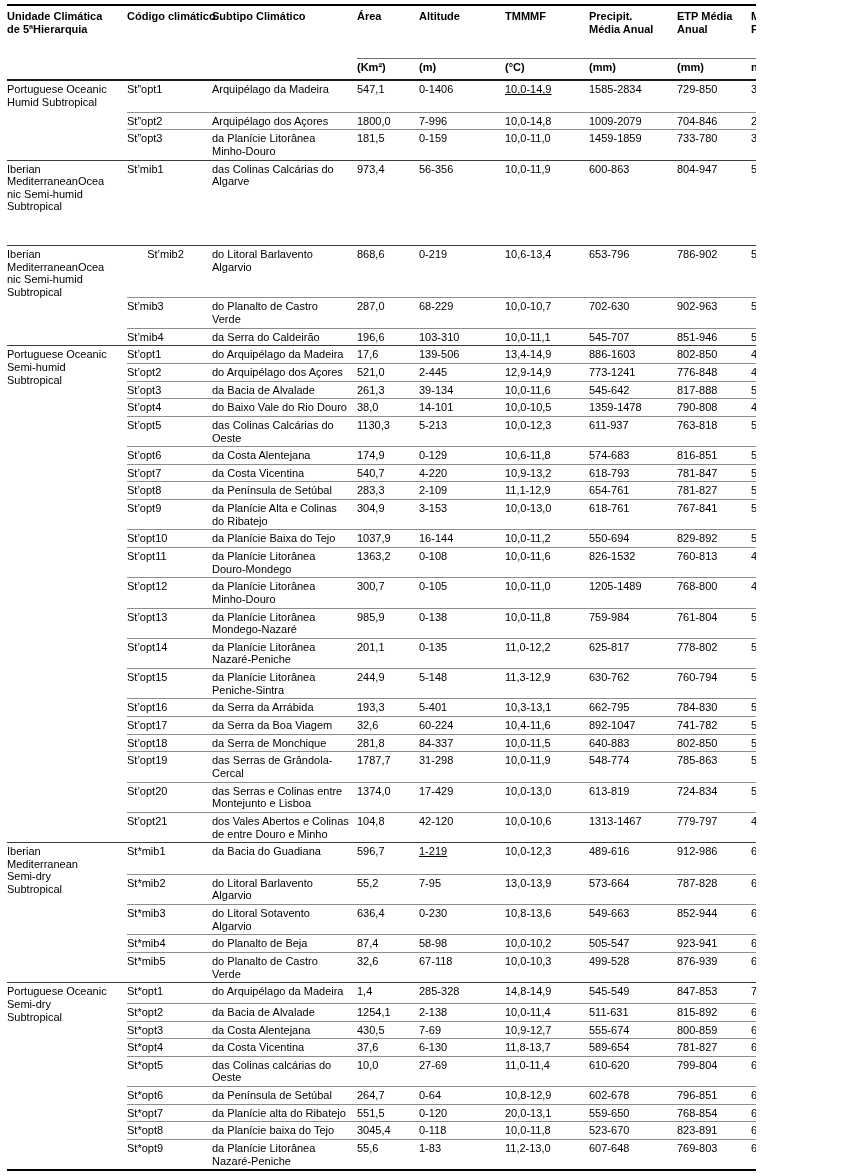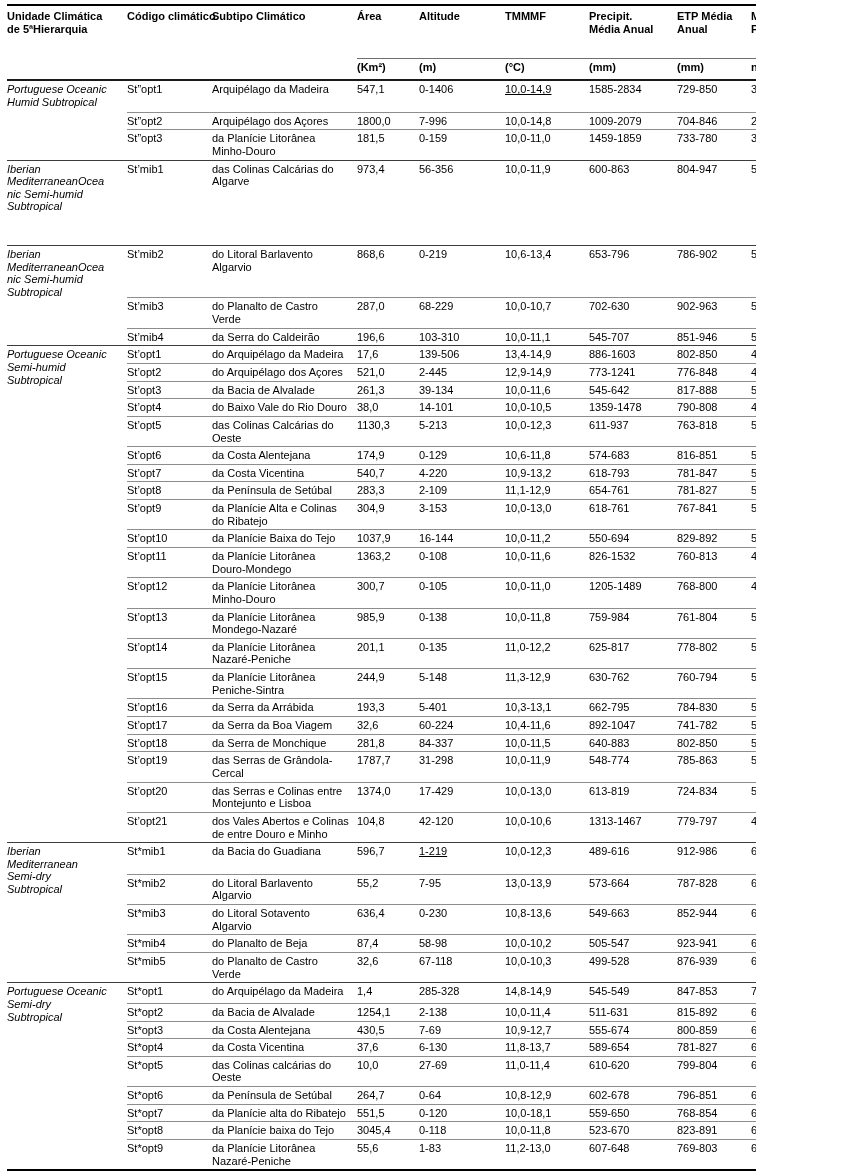--- a/index.html
+++ b/index.html
@@ -56,21 +56,20 @@
   }
 
   td {
     font-size: 11px;
     line-height: 1.15;
     vertical-align: top;
     padding: 2px 8px 2px 0;
   }
   td.unit-cell {
     white-space: pre;
-    font-style: italic;
   }
   tbody tr.group-start td {
     border-top: 1px solid #3c3c3c;
   }
   tbody tr.row-line td {
     border-top: 1px solid #8d8d8d;
   }
 </style>
 </head>
 <body>
@@ -165,21 +164,21 @@
           <td style="padding-bottom: 32px;">804-947</td>
           <td style="padding-bottom: 32px;">5</td>
         </tr>
       </tbody>
       <tbody>
         <tr class="group-start">
           <td rowspan="3" class="unit-cell" style="padding-bottom: 24px;">Iberian
 MediterraneanOcea
 nic Semi-humid
 Subtropical</td>
-          <td style="padding-bottom: 24px;">St’mib2</td>
+          <td style="padding-bottom: 24px; text-align: center;">St’mib2</td>
           <td style="padding-bottom: 24px;">do Litoral Barlavento Algarvio</td>
           <td style="padding-bottom: 24px;">868,6</td>
           <td style="padding-bottom: 24px;">0-219</td>
           <td style="padding-bottom: 24px;">10,6-13,4</td>
           <td style="padding-bottom: 12px;">653-796</td>
           <td style="padding-bottom: 24px;">786-902</td>
           <td style="padding-bottom: 24px;">5</td>
         </tr>
         <tr class="row-line">
           <td>St’mib3</td>
@@ -535,21 +534,21 @@
           <td>10,8-12,9</td>
           <td>602-678</td>
           <td>796-851</td>
           <td>6</td>
         </tr>
         <tr class="row-line">
           <td>St*opt7</td>
           <td>da Planície alta do Ribatejo</td>
           <td>551,5</td>
           <td>0-120</td>
-          <td>10,0-18,1</td>
+          <td>20,0-13,1</td>
           <td>559-650</td>
           <td>768-854</td>
           <td>6</td>
         </tr>
         <tr class="row-line">
           <td>St*opt8</td>
           <td>da Planície baixa do Tejo</td>
           <td>3045,4</td>
           <td>0-118</td>
           <td>10,0-11,8</td>

